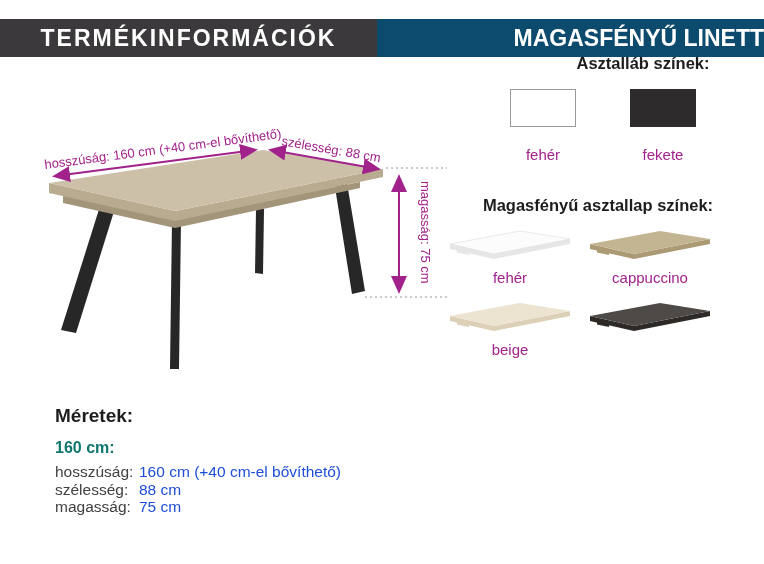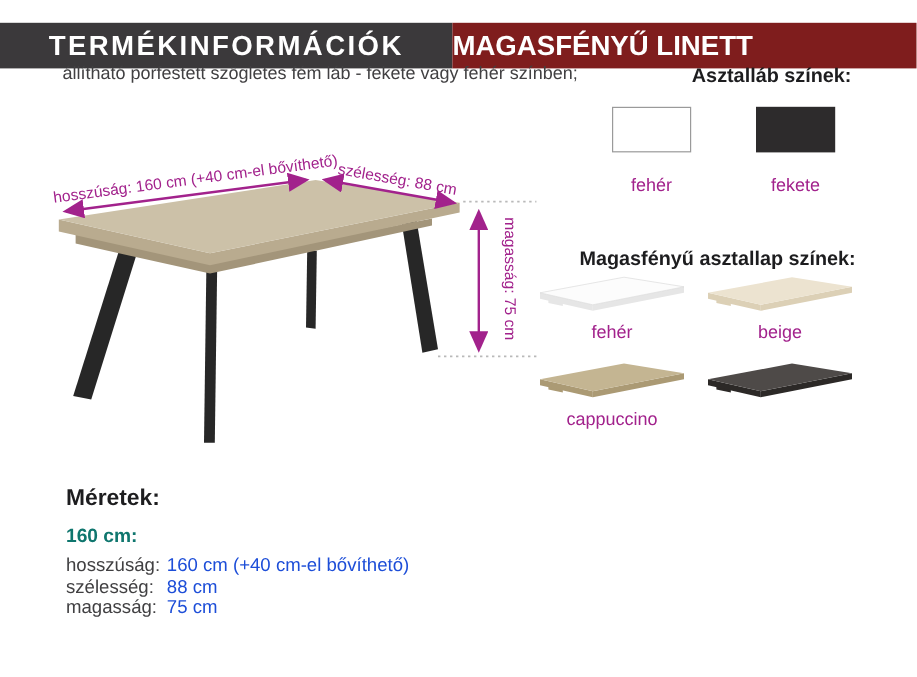--- a/index.html
+++ b/index.html
@@ -5,22 +5,22 @@
   * { margin:0; padding:0; box-sizing:border-box; }
   html,body { background:#ffffff; }
   body { font-family:"Liberation Sans", sans-serif; }
   .page { position:relative; width:764px; height:564px; background:#ffffff; overflow:hidden; }
 
   
   .header { position:absolute; left:0; top:0; width:764px; height:38px; display:flex;margin-top:19px; }
   .header-left { width:377px; height:100%; background:#3b393b; color:#ffffff;
                  display:flex; align-items:center; justify-content:center;
                  font-size:23px; font-weight:700; letter-spacing:2px; }
-  .header-right { flex:1; height:100%; background:#7f1d1d; color:#ffffff;
-                  display:flex; align-items:center; justify-content:space-between;
+  .header-right { flex:1; height:100%; background:#0c4a6e; color:#ffffff;
+                  display:flex; align-items:center; justify-content:flex-end;
                   font-size:23px; font-weight:400; white-space:pre; }
   .header-right b { font-weight:700; }
 
   
   .description { position:absolute; left:52px; top:51px; width:450px;
                  font-size:15px; line-height:22px; color:#414042; }
 
   
   .legcolors-title { position:absolute; left:520px; top:54px; width:246px; text-align:center;
                      font-size:16.5px; font-weight:700; color:#1d1d1f; }
@@ -29,21 +29,21 @@
   .swatch-col.black { left:628px; top:89px; }
   .swatch { width:66px; height:38px; margin:0 auto; }
   .swatch.white { background:#ffffff; border:1.5px solid #9a9a9a; }
   .swatch.black { background:#2d2b2c; }
   .swatch-label { margin-top:19px; font-size:15px; color:#a2228c; }
 
   
   .diagram { position:absolute; left:15px; top:125px; width:445px; height:255px; }
 
   
-  .topcolors-title { position:absolute; left:478px; top:207px; width:240px; text-align:center;
+  .topcolors-title { position:absolute; left:478px; top:196px; width:240px; text-align:center;
                      font-size:16.5px; font-weight:700; color:#1d1d1f; }
   .slab-grid { position:absolute; left:440px; top:228px; width:280px;
                display:grid; grid-template-columns:140px 140px; grid-auto-rows:72px; }
   .slab-cell { text-align:center; }
   .slab-cell svg { display:block; margin:0 auto; }
   .slab-label { margin-top:3px; font-size:15px; color:#a2228c; }
 
   
   .dims { position:absolute; left:55px; top:404px; }
   .dims-title { font-size:19px; font-weight:700; color:#1d1d1f; line-height:24px; }
@@ -59,21 +59,20 @@
 <body>
 
 <div class="page">
 
   <div class="header">
     <div class="header-left">TERMÉKINFORMÁCIÓK</div>
     <div class="header-right"><b>MAGASFÉNYŰ LINETT</b></div>
   </div>
 
   <div class="description">
-    <div>állítható porfestett szögletes fém láb - fekete vagy fehér színben;</div>
   </div>
 
   <div class="legcolors-title">Asztalláb színek:</div>
   <div class="swatch-col white">
     <div class="swatch white"></div>
     <div class="swatch-label">fehér</div>
   </div>
   <div class="swatch-col black">
     <div class="swatch black"></div>
     <div class="swatch-label">fekete</div>
@@ -122,36 +121,36 @@
         <polygon points="13,21 25,23.5 25,27 13,24.5" fill="#e6e6e6"></polygon>
         <polygon points="6,16 50,26 50,31 6,21" fill="#e6e6e6"></polygon>
         <polygon points="50,26 126,11 126,16 50,31" fill="#e6e6e6"></polygon>
         <polygon points="6,16 76,3 126,11 50,26" stroke-width="0.6" stroke="#dcdcdc" fill="#fcfcfc"></polygon>
       </svg>
       <div class="slab-label">fehér</div>
     </div>
 
     <div class="slab-cell">
       <svg width="132" height="38" viewBox="0 0 132 38">
+        <polygon points="13,21 25,23.5 25,27 13,24.5" fill="#ab9a74"></polygon>
+        <polygon points="6,16 50,26 50,31 6,21" fill="#ab9a74"></polygon>
+        <polygon points="50,26 126,11 126,16 50,31" fill="#ab9a74"></polygon>
+        <polygon points="6,16 76,3 126,11 50,26" fill="#c4b592"></polygon>
+      </svg>
+      <div class="slab-label">cappuccino</div>
+    </div>
+
+    <div class="slab-cell">
+      <svg width="132" height="38" viewBox="0 0 132 38">
         <polygon points="13,21 25,23.5 25,27 13,24.5" fill="#dcd0b6"></polygon>
         <polygon points="6,16 50,26 50,31 6,21" fill="#dcd0b6"></polygon>
         <polygon points="50,26 126,11 126,16 50,31" fill="#dcd0b6"></polygon>
         <polygon points="6,16 76,3 126,11 50,26" fill="#ece3d0"></polygon>
       </svg>
       <div class="slab-label">beige</div>
-    </div>
-
-    <div class="slab-cell">
-      <svg width="132" height="38" viewBox="0 0 132 38">
-        <polygon points="13,21 25,23.5 25,27 13,24.5" fill="#ab9a74"></polygon>
-        <polygon points="6,16 50,26 50,31 6,21" fill="#ab9a74"></polygon>
-        <polygon points="50,26 126,11 126,16 50,31" fill="#ab9a74"></polygon>
-        <polygon points="6,16 76,3 126,11 50,26" fill="#c4b592"></polygon>
-      </svg>
-      <div class="slab-label">cappuccino</div>
     </div>
 
     <div class="slab-cell">
       <svg width="132" height="38" viewBox="0 0 132 38">
         <polygon points="13,21 25,23.5 25,27 13,24.5" fill="#2c2927"></polygon>
         <polygon points="6,16 50,26 50,31 6,21" fill="#2c2927"></polygon>
         <polygon points="50,26 126,11 126,16 50,31" fill="#2c2927"></polygon>
         <polygon points="6,16 76,3 126,11 50,26" fill="#4e4a48"></polygon>
       </svg>
     </div>

